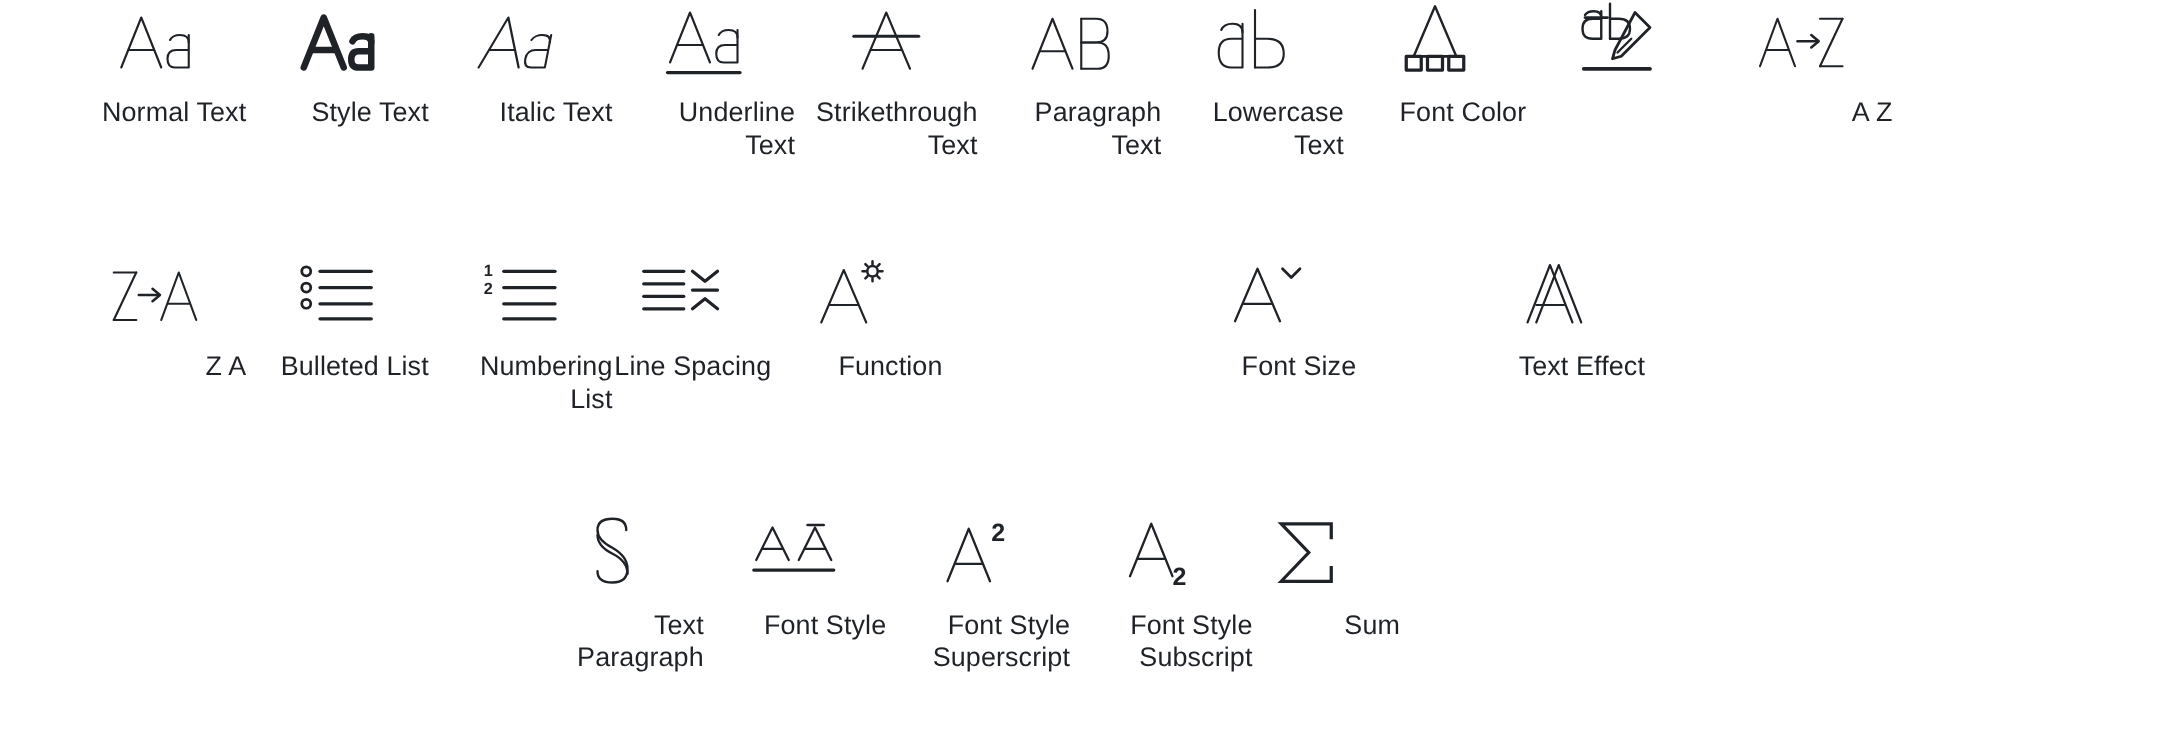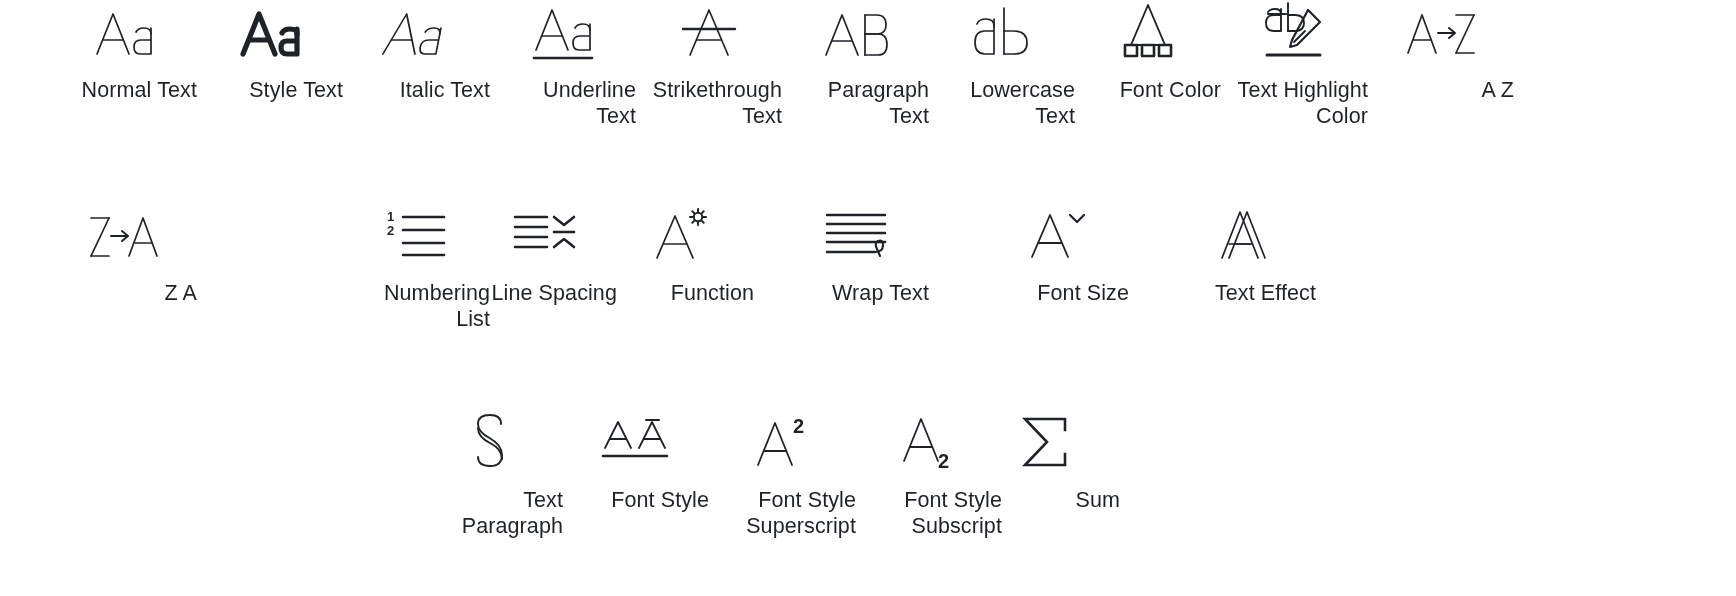--- a/index.html
+++ b/index.html
@@ -167,22 +167,20 @@
         <path d="M4 13 L22 13" stroke-width="2.2"></path>
         <path d="M17 13 Q17 8 11 8 Q6 8 4 11"></path>
         <path d="M17 8 L17 30 L10 30 Q2 30 2 22 Q2 14 10 14 L17 14"></path>
         <path d="M24 2 L24 30"></path>
         <path d="M24 14 L31 14 Q40 14 40 22 Q40 30 31 30 L24 30"></path>
         <path d="M44 9 L56 21 L33 44 L26 46 L28 39 Z" stroke-width="2.2"></path>
         <path d="M30 41 L41 30"></path>
         <path d="M3 54 L56 54" stroke-width="3"></path>
       </svg>
     </div>
-    <div class="cell-label">Text Highlight
-Color</div>
   </div>
 
   <div class="icon-cell row-1" style="left:1368px">
     <div class="glyph-box">
       <svg width="70" height="58" viewBox="0 0 70 58" fill="none" stroke="#1f2328" stroke-width="1.7" stroke-linecap="round" stroke-linejoin="round">
         <path d="M2 50 L16 12 L30 50"></path>
         <path d="M7.5 37 L24.5 37"></path>
         <path d="M32 30 L48 30" stroke-width="2"></path>
         <path d="M43 25 L49 30 L43 35" stroke-width="2"></path>
         <path d="M50 12 L68 12"></path>
@@ -201,20 +199,34 @@
         <path d="M2 50 L20 50"></path>
         <path d="M22 30 L38 30" stroke-width="2"></path>
         <path d="M33 25 L39 30 L33 35" stroke-width="2"></path>
         <path d="M40 50 L54 12 L68 50"></path>
         <path d="M45.5 37 L62.5 37"></path>
       </svg>
     </div>
     <div class="cell-label">Z A</div>
   </div>
 
+  <div class="icon-cell row-2" style="left:197px">
+    <div class="glyph-box">
+      <svg width="62" height="48" viewBox="0 0 62 48" fill="none" stroke="#1f2328" stroke-width="2.6" stroke-linecap="round">
+        <circle cx="6" cy="6" r="3.6" stroke-width="2.2"></circle>
+        <circle cx="6" cy="19" r="3.6" stroke-width="2.2"></circle>
+        <circle cx="6" cy="32" r="3.6" stroke-width="2.2"></circle>
+        <path d="M17 6 L58 6"></path>
+        <path d="M17 19 L58 19"></path>
+        <path d="M17 32 L58 32"></path>
+        <path d="M17 44 L58 44"></path>
+      </svg>
+    </div>
+    <div class="cell-label">Bulleted List</div>
+  </div>
 
   <div class="icon-cell row-2" style="left:344px">
     <div class="glyph-box">
       <svg width="62" height="48" viewBox="0 0 62 48" fill="none" stroke="#1f2328" stroke-width="2.6" stroke-linecap="round">
         <text x="1" y="10" font-family="'Liberation Sans', sans-serif" font-size="13" font-weight="bold" fill="#1f2328" stroke="none">1</text>
         <text x="1" y="24" font-family="'Liberation Sans', sans-serif" font-size="13" font-weight="bold" fill="#1f2328" stroke="none">2</text>
         <path d="M17 6 L58 6"></path>
         <path d="M17 19 L58 19"></path>
         <path d="M17 32 L58 32"></path>
         <path d="M17 44 L58 44"></path>
@@ -247,35 +259,22 @@
         <g stroke-width="2" transform="translate(48,11)">
           <circle cx="0" cy="0" r="4.2"></circle>
           <path d="M0 -8 L0 -5.5 M0 5.5 L0 8 M-8 0 L-5.5 0 M5.5 0 L8 0"></path>
           <path d="M-5.7 -5.7 L-3.9 -3.9 M3.9 3.9 L5.7 5.7 M5.7 -5.7 L3.9 -3.9 M-3.9 3.9 L-5.7 5.7"></path>
         </g>
       </svg>
     </div>
     <div class="cell-label">Function</div>
   </div>
 
-  <div class="icon-cell row-2" style="left:783px">
-    <div class="glyph-box">
-      <svg width="62" height="48" viewBox="0 0 62 48" fill="none" stroke="#1f2328" stroke-width="2.5" stroke-linecap="round" stroke-linejoin="round">
-        <path d="M2 4 L60 4"></path>
-        <path d="M2 13 L60 13"></path>
-        <path d="M2 22 L60 22"></path>
-        <path d="M2 31 L60 31"></path>
-        <path d="M2 41 L50 41"></path>
-        <path d="M50 41 Q58 41 58 34 Q58 28 53 30 Q49 32 52 38 L55 45" stroke-width="2.1"></path>
-      </svg>
-    </div>
-    <div class="cell-label">Wrap Text</div>
-  </div>
-
-  <div class="icon-cell row-2" style="left:983px">
+
+  <div class="icon-cell row-2" style="left:939px">
     <div class="glyph-box">
       <svg width="62" height="56" viewBox="0 0 62 56" fill="none" stroke="#1f2328" stroke-width="1.8" stroke-linecap="round" stroke-linejoin="round">
         <path d="M7 50 L25 8 L43 50"></path>
         <path d="M14 36 L36 36"></path>
         <path d="M45 8 L52 15 L59 8" stroke-width="2.2"></path>
       </svg>
     </div>
     <div class="cell-label">Font Size</div>
   </div>
 

